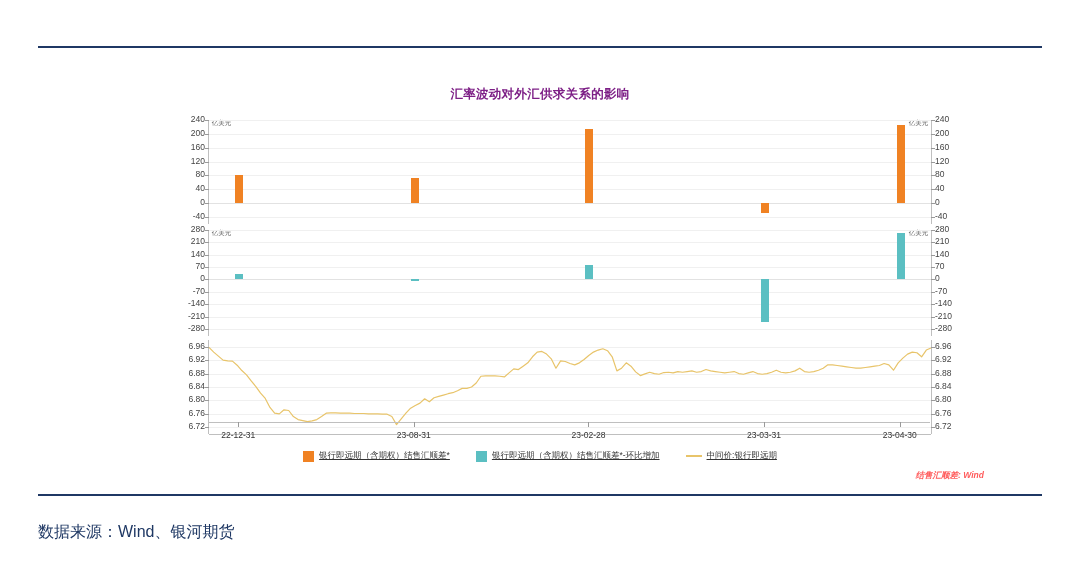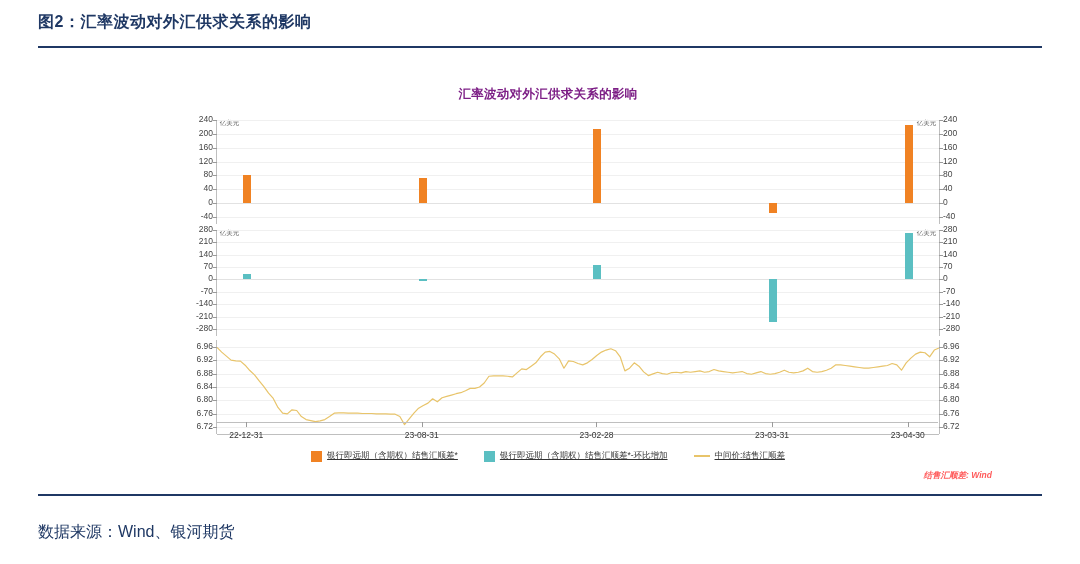--- a/index.html
+++ b/index.html
@@ -25,21 +25,21 @@
     position:absolute;left:38px;top:494px;width:1004px;height:2px;
     background:#1f3864;
   }
   .footer-src{
     position:absolute;left:38px;top:522px;
     font-size:16px;color:#1f3864;white-space:nowrap;
   }
 
   
   .chart{
-    position:absolute;left:46px;top:52px;width:1004px;height:438px;
+    position:absolute;left:38px;top:52px;width:1004px;height:438px;
     background:#ffffff;
   }
   .chart-title{
     position:absolute;left:0;top:34px;width:1004px;
     text-align:center;
     font-size:12.5px;font-weight:700;color:#7d1f86;
     letter-spacing:.3px;
   }
 
   
@@ -103,21 +103,20 @@
     white-space:nowrap;
   }
 
   svg.lineplot{position:absolute;left:0;top:0;overflow:visible;}
 </style>
 </head>
 <body>
 
 <div class="page">
 
-  <div class="fig-caption">图2：汇率波动对外汇供求关系的影响</div>
   <div class="rule-top"></div>
 
   <div class="chart">
 
     <div class="chart-title">汇率波动对外汇供求关系的影响</div>
 
     <div class="panel panel-top">
       <div class="plot" id="plot0">
         <div class="unit-l">亿美元</div>
         <div class="unit-r">亿美元</div>
@@ -287,21 +286,21 @@
         <div class="leg-item">
           <span class="swatch orange"></span>
           <span>银行即远期（含期权）结售汇顺差*</span>
         </div>
         <div class="leg-item">
           <span class="swatch teal"></span>
           <span>银行即远期（含期权）结售汇顺差*-环比增加</span>
         </div>
         <div class="leg-item">
           <span class="swatch line" style="background: rgb(232, 196, 106);"></span>
-          <span>中间价:结售汇顺差</span>
+          <span>中间价:银行即远期</span>
         </div>
       </div>
 
     <div class="src-note">结售汇顺差: Wind</div>
   </div>
 
   <div class="rule-bottom"></div>
   <div class="footer-src">数据来源：Wind、银河期货</div>
 </div>
 

